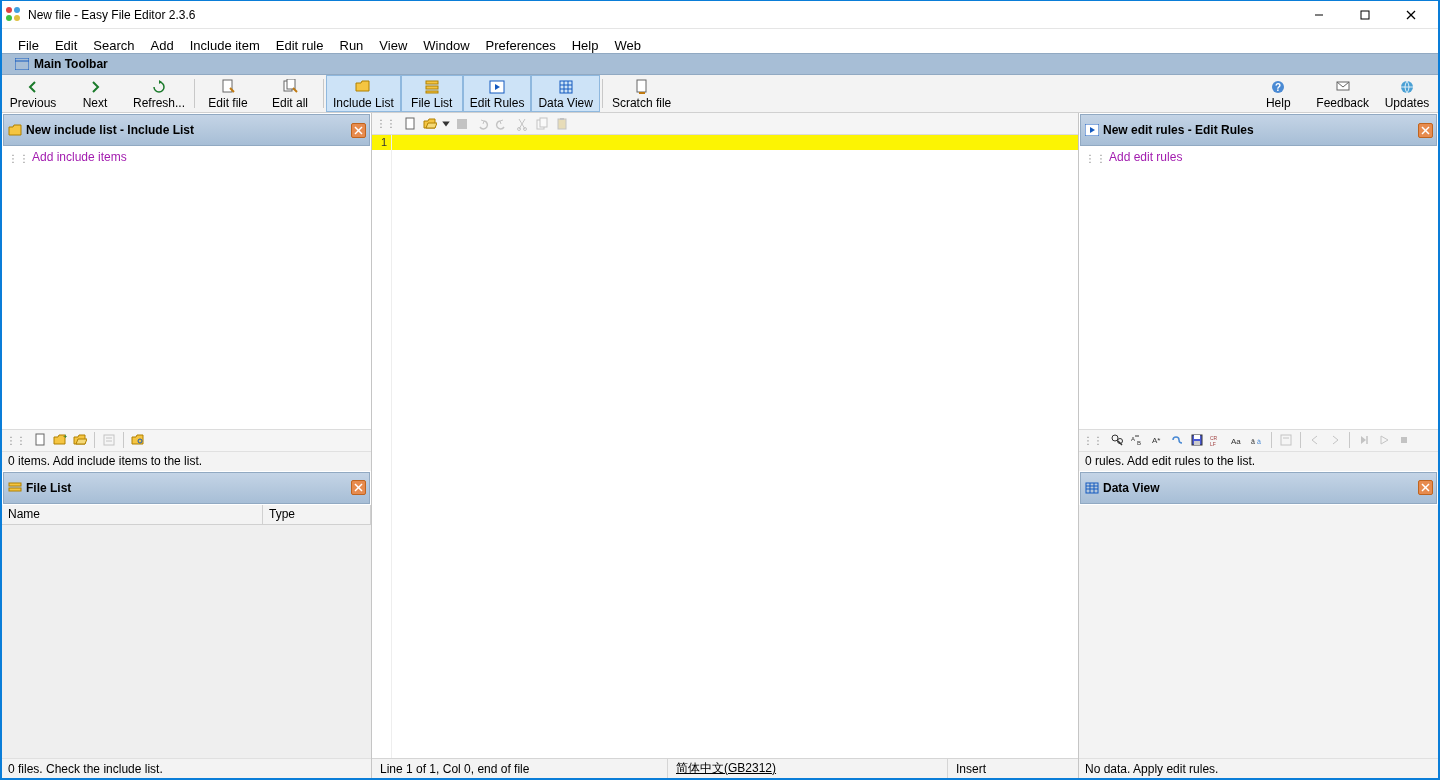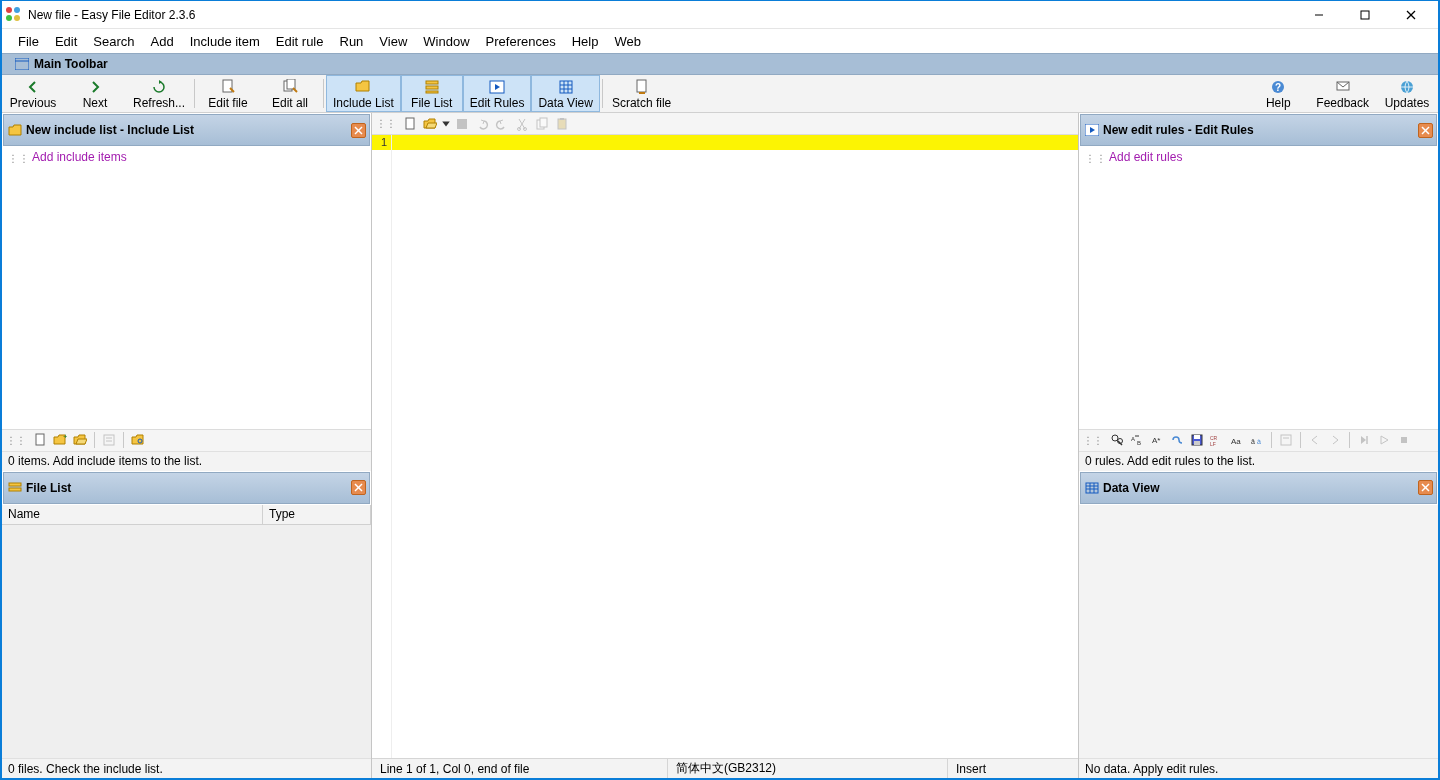--- a/index.html
+++ b/index.html
@@ -31,21 +31,21 @@
 .titlebar .app-icon span::after{content:"";position:absolute;width:6px;height:6px;background:#e0c040;border-radius:50%;left:8px;top:8px;}
 .titlebar .title { font-size: 12px; color: #000; flex: 1; }
 .win-buttons { display: flex; align-items: center; height: 100%; }
 .win-btn { width: 46px; height: 100%; display: flex; align-items: center; justify-content: center; cursor:pointer;}
 .win-btn svg { width: 10px; height: 10px; }
 
 .menubar {
   height: 24px;
   background: #fff;
   display: flex;
-  align-items: center;
+  align-items: flex-end;
   padding: 0 8px;
 }
 .menubar .menu-item {
   padding: 0 8px;
   display: flex;
   align-items: center;
   cursor: pointer;
   font-size: 13px;
   color: #000;
 }
@@ -484,21 +484,21 @@
     <div class="editor-text-area">
       <div class="gutter">
         <div class="ln">1</div>
       </div>
       <div class="text-content">
         <div class="line1-hl"></div>
       </div>
     </div>
     <div class="status-bar">
       <div class="status-cell grow">Line 1 of 1, Col 0, end of file</div>
-      <div class="status-cell" style="width:280px;">简体中文(GB2312)</div>
+      <div class="status-cell" style="width:280px;text-decoration:underline;">简体中文(GB2312)</div>
       <div class="status-cell" style="width:130px;border-right:none;">Insert</div>
     </div>
   </div>
 
   <div class="right-col">
 
     <div class="panel-header">
       <span class="ph-icon">
           <svg viewBox="0 0 14 12">
             <rect x="0" y="0" width="14" height="12" fill="#fff" stroke="#155abf"></rect>

